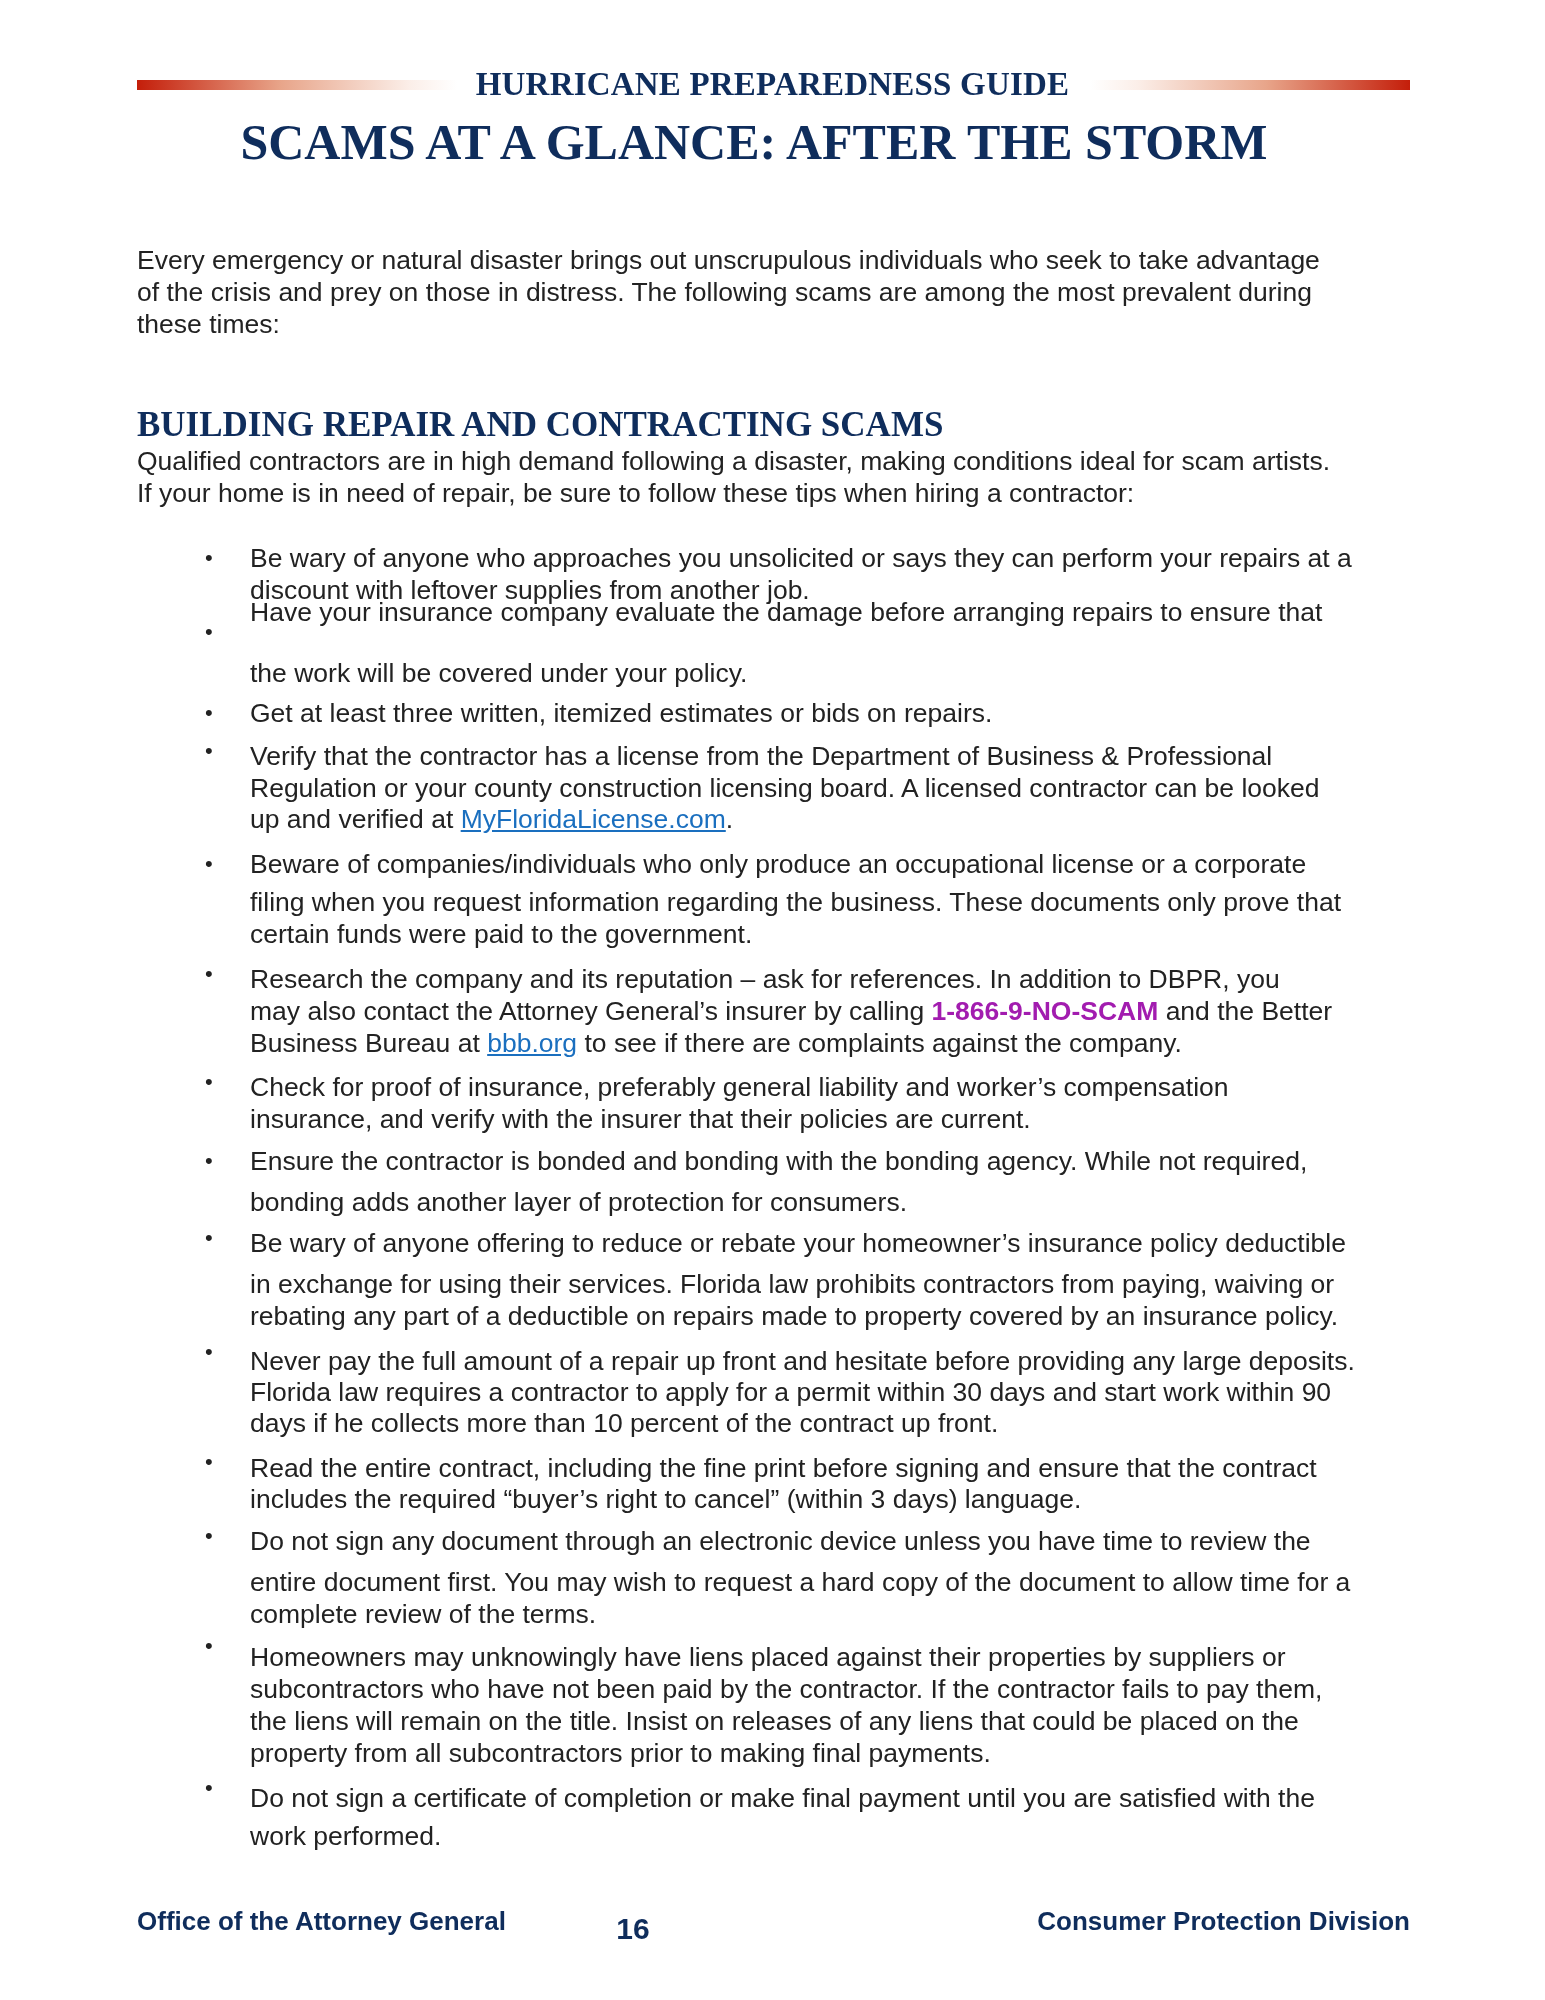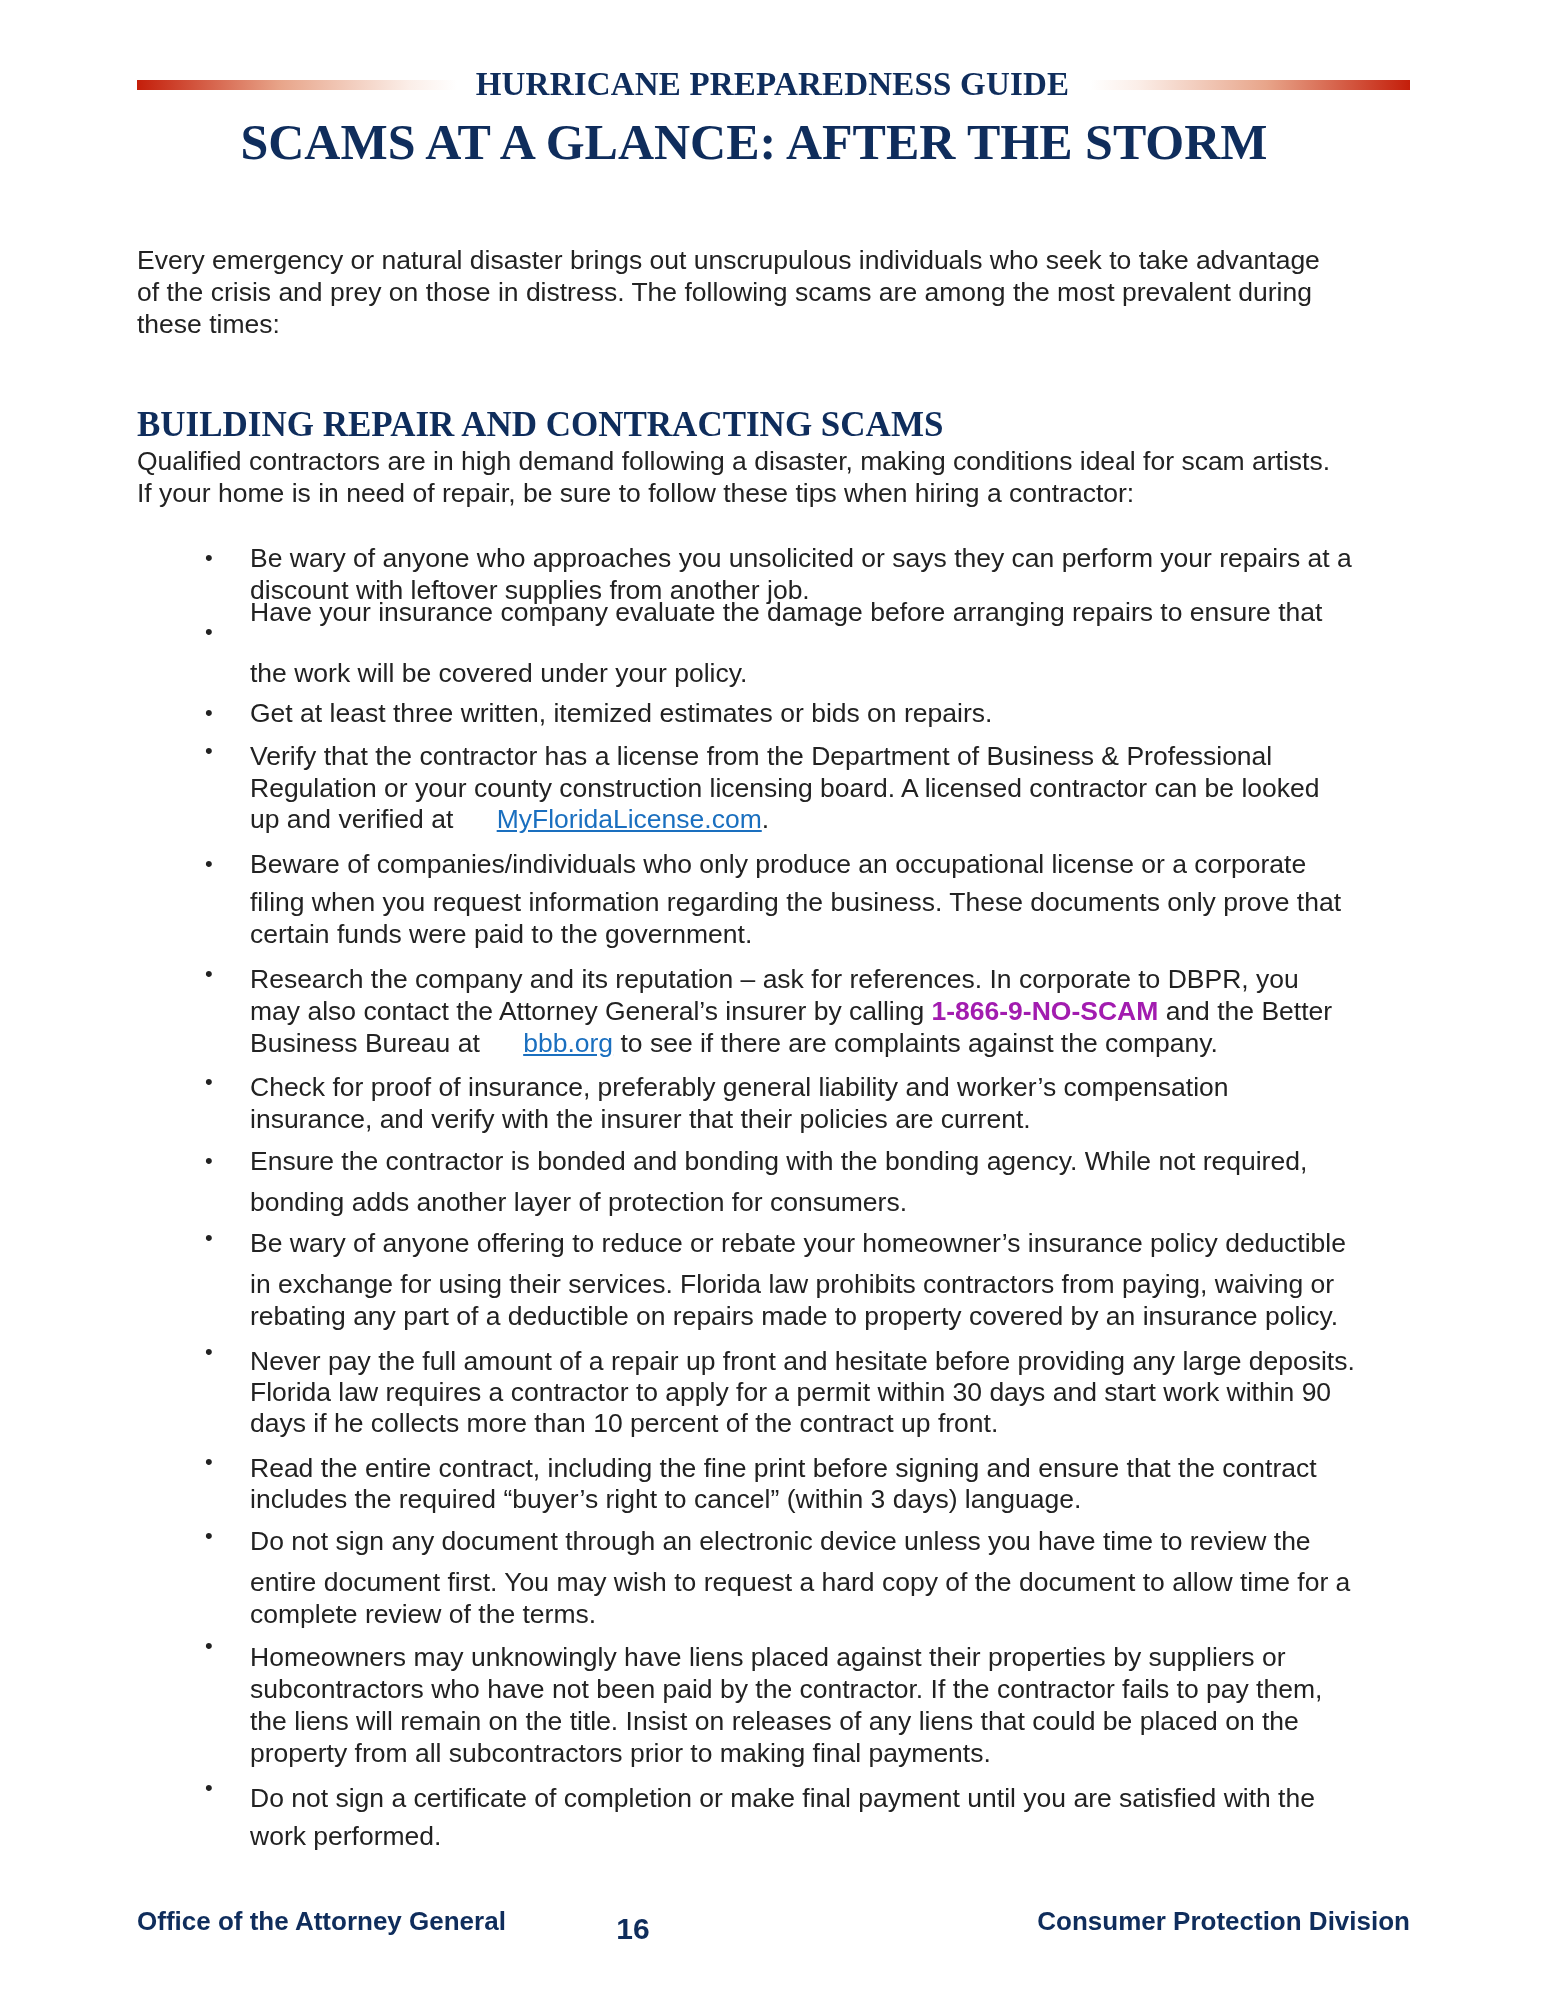--- a/index.html
+++ b/index.html
@@ -6,21 +6,21 @@
   body { width: 1545px; height: 2000px; position: relative; overflow: hidden; font-family: "Liberation Sans", sans-serif; color: #222222; }
   .bar { position: absolute; top: 80px; height: 10px; }
   .bar-left { left: 137px; width: 320px; background: linear-gradient(to right, #c41e0a, #e8a58a 45%, #fbeee8 85%, #ffffff); }
   .bar-right { left: 1090px; width: 320px; background: linear-gradient(to left, #c41e0a, #e8a58a 45%, #fbeee8 85%, #ffffff); }
   .header-sub { position: absolute; top: 66px; left: 0; width: 1545px; text-align: center; font-family: "Liberation Serif", serif; font-weight: bold; font-size: 33px; color: #0f2d5c; letter-spacing: 0.2px; }
   .header-title { position: absolute; top: 113px; left: 0; width: 1508px; text-align: center; font-family: "Liberation Serif", serif; font-weight: bold; font-size: 50px; color: #0f2d5c; }
   .line { position: absolute; left: 137px; font-size: 26.5px; white-space: nowrap; line-height: 32px; color: #222222; }
   .section-heading { position: absolute; left: 137px; top: 405px; font-family: "Liberation Serif", serif; font-weight: bold; font-size: 35px; color: #0f2d5c; }
   .bullet-dot { position: absolute; left: 205px; font-size: 22px; line-height: 32px; color: #222; }
   .bline { position: absolute; left: 250px; font-size: 26.5px; white-space: nowrap; line-height: 32px; color: #222; }
-  a.link { color: #1a6fbf; text-decoration: underline; margin-left: 36px; }
+  a.link { color: #1a6fbf; text-decoration: underline; }
   b { font-weight: bold; color: #a21caf; }
   .footer { position: absolute; top: 1906px; font-weight: bold; font-size: 26px; color: #0f2d5c; }
   .footer-left { left: 137px; }
   .footer-right { right: 135px; }
   .footer-page { left: 0; width: 1266px; text-align: center; top: 1912px; font-size: 30px; }
 </style>
 </head>
 <body>
 
 <div class="bar bar-left"></div>
@@ -47,21 +47,21 @@
     <div class="bline" style="top: 697px;"><span>Get at least three written, itemized estimates or bids on repairs.</span></div>
     <div class="bullet-dot" style="top: 735px;">•</div>
     <div class="bline" style="top: 740px;"><span>Verify that the contractor has a license from the Department of Business &amp; Professional</span></div>
     <div class="bline" style="top: 772px;"><span>Regulation or your county construction licensing board. A licensed contractor can be looked</span></div>
     <div class="bline" style="top: 803px;"><span>up and verified at </span><a class="link" href="#" style="color: rgb(26, 111, 191);">MyFloridaLicense.com</a><span>.</span></div>
     <div class="bullet-dot" style="top: 848px;">•</div>
     <div class="bline" style="top: 848px;"><span>Beware of companies/individuals who only produce an occupational license or a corporate</span></div>
     <div class="bline" style="top: 886px;"><span>filing when you request information regarding the business. These documents only prove that</span></div>
     <div class="bline" style="top: 918px;"><span>certain funds were paid to the government.</span></div>
     <div class="bullet-dot" style="top: 958px;">•</div>
-    <div class="bline" style="top: 963px;"><span>Research the company and its reputation – ask for references. In corporate to DBPR, you</span></div>
+    <div class="bline" style="top: 963px;"><span>Research the company and its reputation – ask for references. In addition to DBPR, you</span></div>
     <div class="bline" style="top: 995px;"><span>may also contact the Attorney General’s insurer by calling </span><b>1-866-9-NO-SCAM</b><span> and the Better</span></div>
     <div class="bline" style="top: 1027px;"><span>Business Bureau at </span><a class="link" href="#" style="color: rgb(26, 111, 191);">bbb.org</a><span> to see if there are complaints against the company.</span></div>
     <div class="bullet-dot" style="top: 1066px;">•</div>
     <div class="bline" style="top: 1071px;"><span>Check for proof of insurance, preferably general liability and worker’s compensation</span></div>
     <div class="bline" style="top: 1103px;"><span>insurance, and verify with the insurer that their policies are current.</span></div>
     <div class="bullet-dot" style="top: 1145px;">•</div>
     <div class="bline" style="top: 1145px;"><span>Ensure the contractor is bonded and bonding with the bonding agency. While not required,</span></div>
     <div class="bline" style="top: 1186px;"><span>bonding adds another layer of protection for consumers.</span></div>
     <div class="bullet-dot" style="top: 1222px;">•</div>
     <div class="bline" style="top: 1227px;"><span>Be wary of anyone offering to reduce or rebate your homeowner’s insurance policy deductible</span></div>

